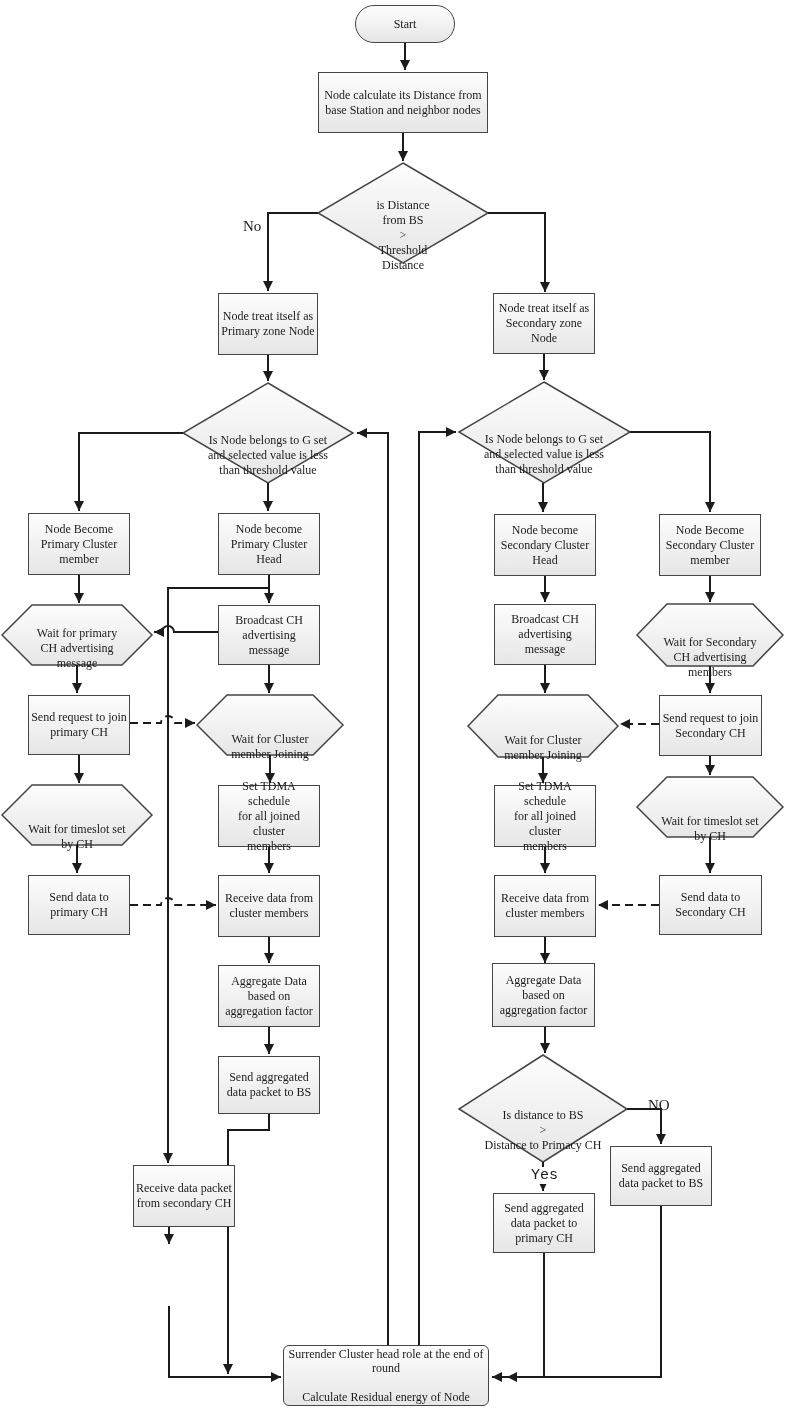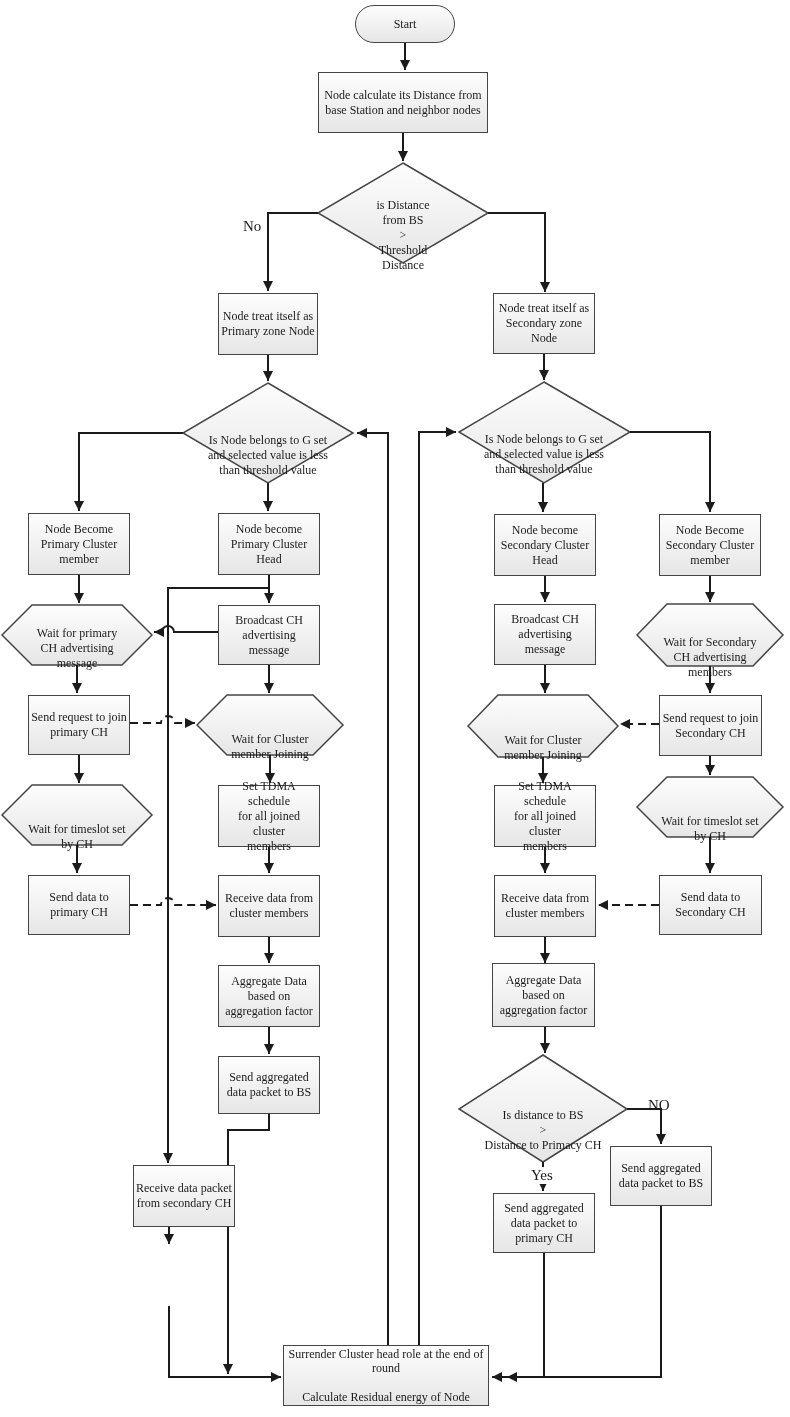--- a/index.html
+++ b/index.html
@@ -20,22 +20,22 @@
   .oval-node { border-radius:19px;text-align:center; }
   .shape-text {
     position:absolute; z-index:2; display:flex; align-items:center; justify-content:center;
     text-align:center; white-space:pre-line; font-size:12px; line-height:1.25;
     pointer-events:none;
     margin-top:22px;
   }
   .edge-label {
     position:absolute; z-index:3; font-size:15px; line-height:1;
   }
-  .edge-label.masked { background:#ffffff; padding:1px 2px; }
-  .surrender-text { font-size:12px; line-height:1.18; }
+  .edge-label.masked { background:#ffffff; padding:1px 2px;font-family:Liberation Mono, monospace; }
+  .surrender-text { font-size:12px; line-height:1.18;border-radius:6px; }
 </style>
 </head>
 <body>
 
 <div id="canvas">
 
   <svg id="wires" width="790" height="1417" viewBox="0 0 790 1417">
     <defs>
       <marker id="arr" markerUnits="userSpaceOnUse" markerWidth="12" markerHeight="12" refX="10" refY="5" orient="auto">
         <path d="M0,0 L10,5 L0,10 Z" fill="#1b1b1b"></path>

